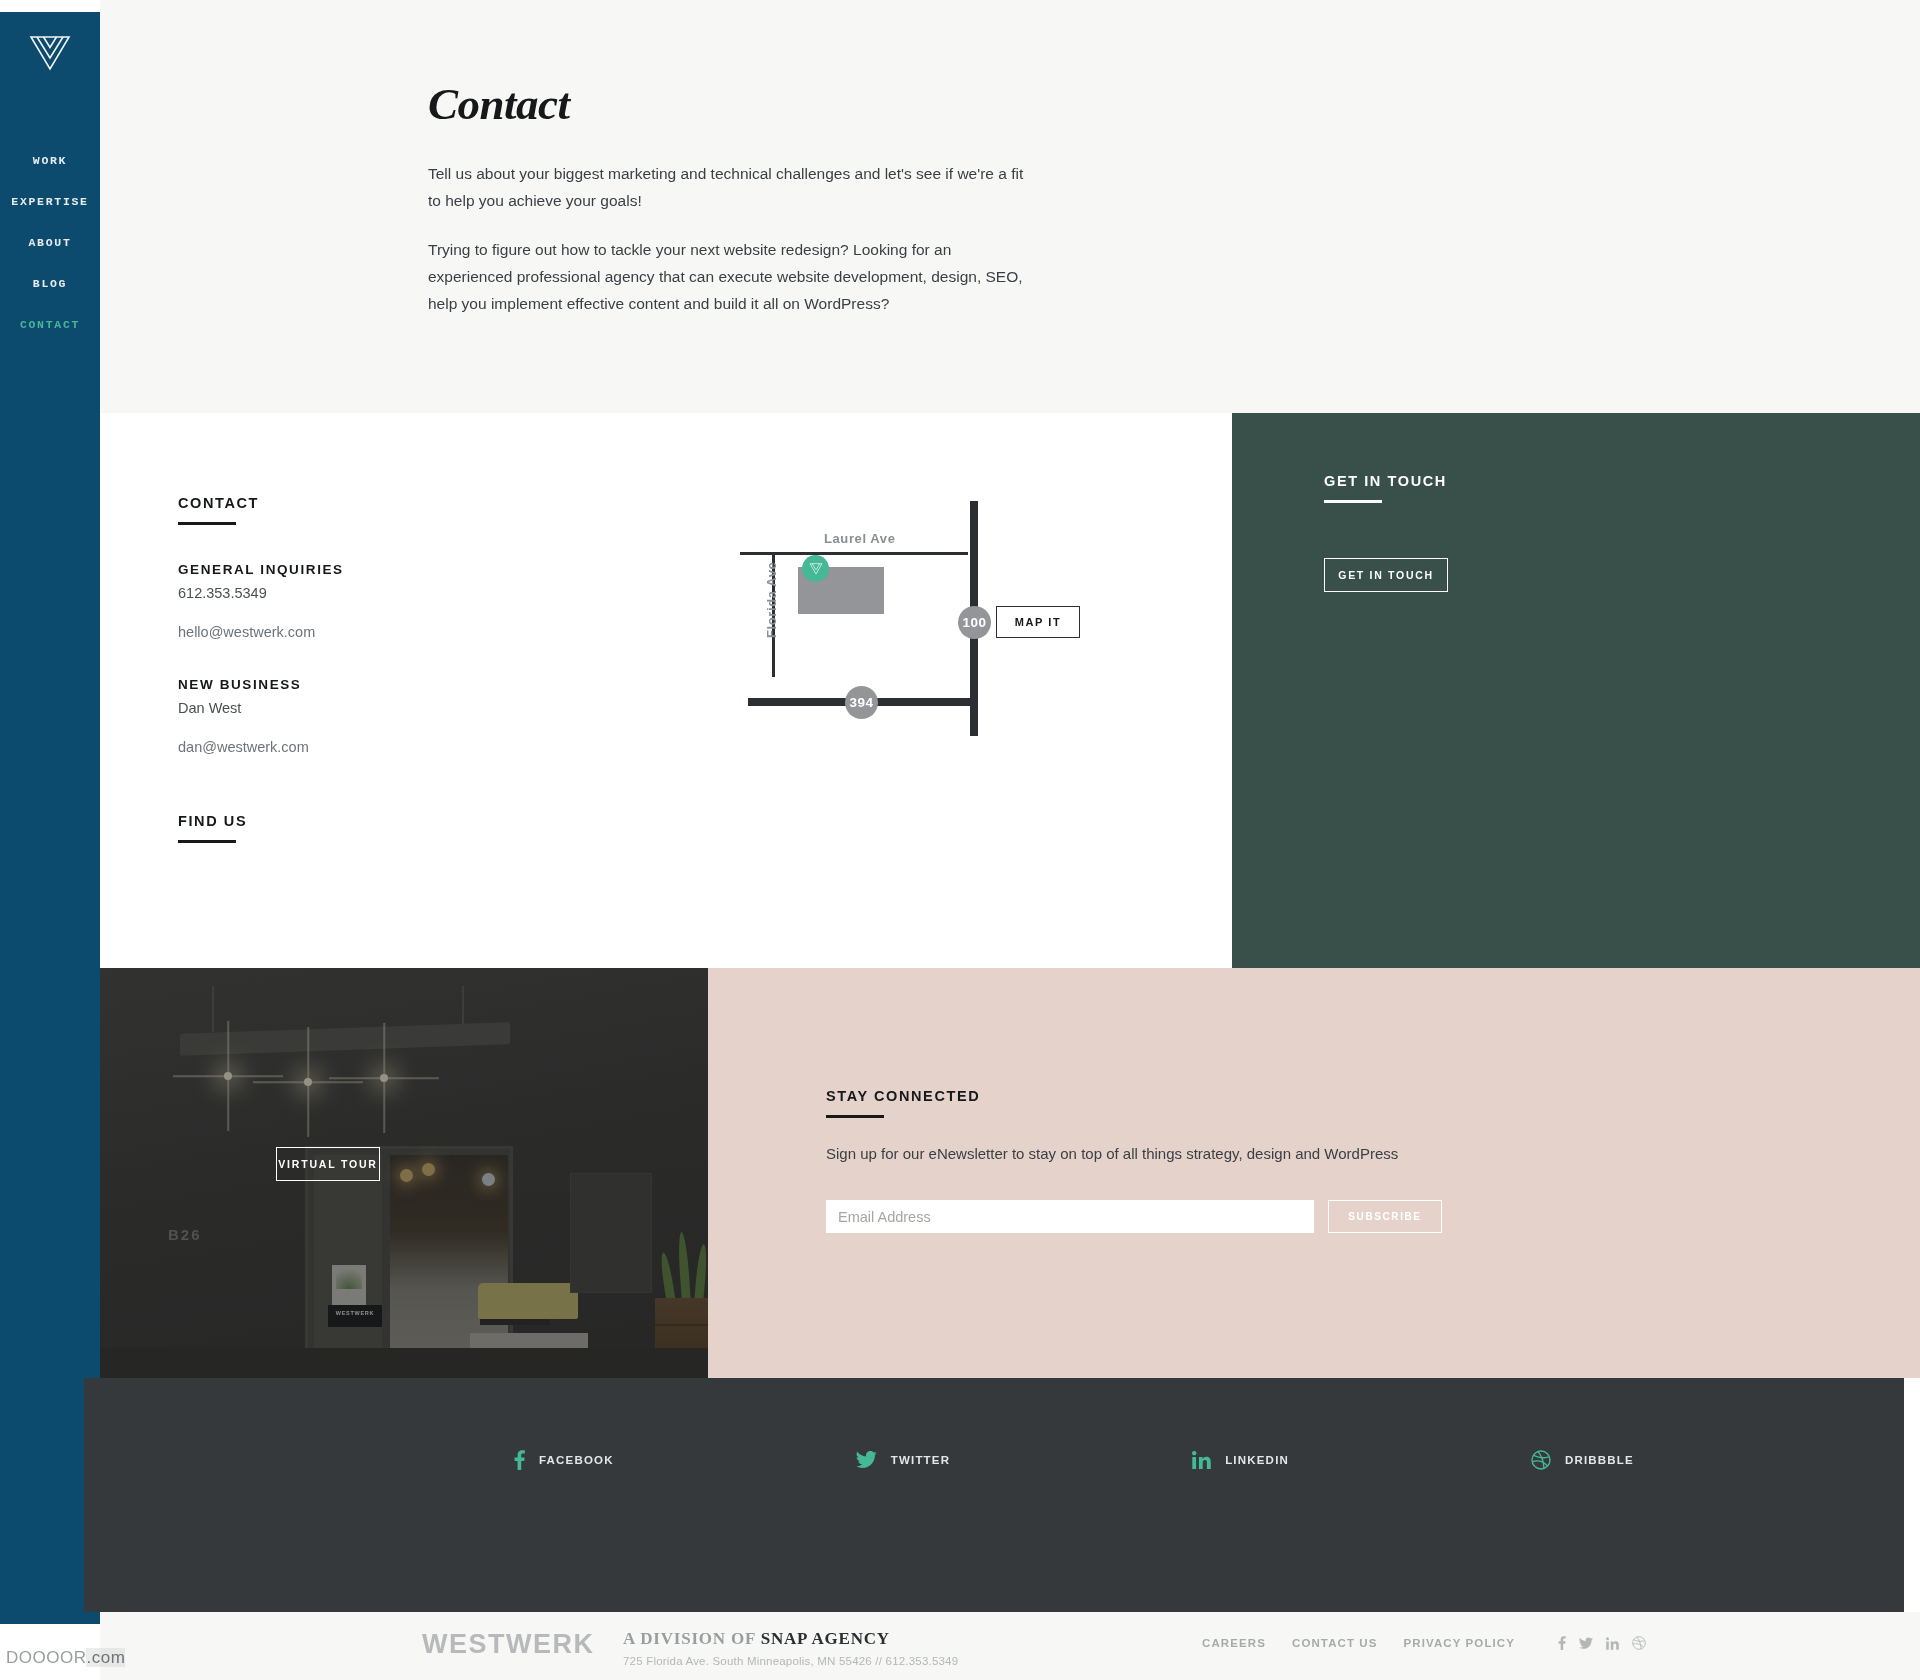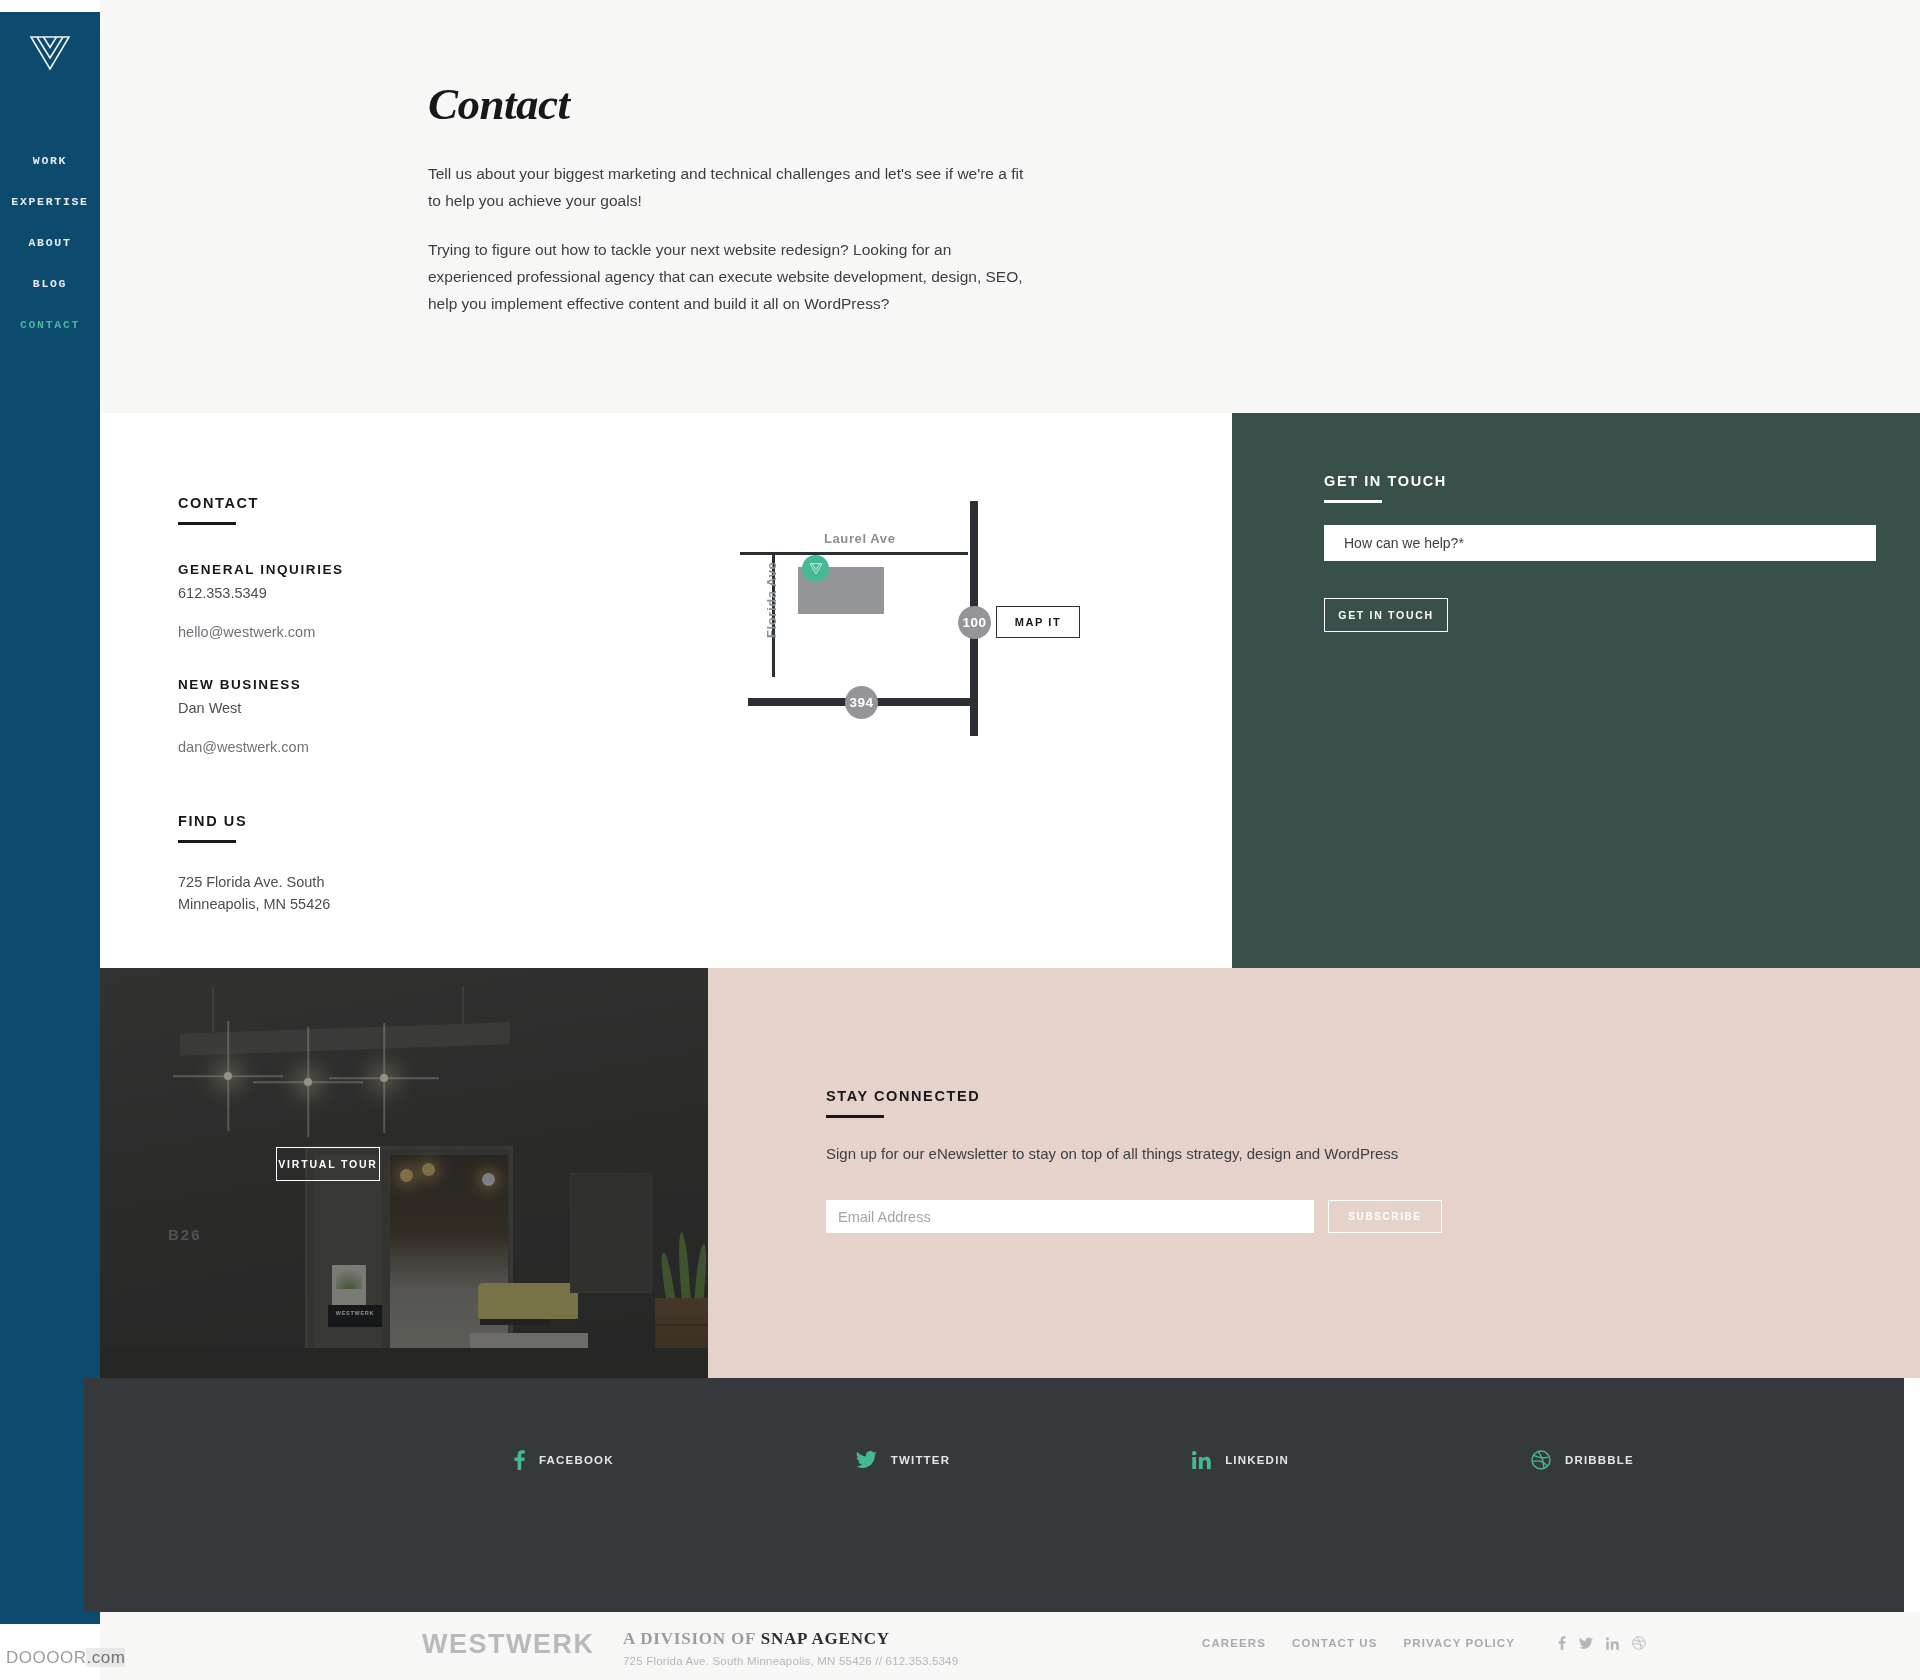--- a/index.html
+++ b/index.html
@@ -296,24 +296,20 @@
       <div class="sub-val">612.353.5349</div>
       <div class="sub-link">hello@westwerk.com</div>
 
       <div class="sub-label">NEW BUSINESS</div>
       <div class="sub-val">Dan West</div>
       <div class="sub-link">dan@westwerk.com</div>
 
       <div class="find-us-wrap">
         <div class="blk-title">FIND US</div>
         <div class="blk-rule"></div>
-        <div class="addr">
-          <div>725 Florida Ave. South</div>
-          <div>Minneapolis, MN 55426</div>
-        </div>
       </div>
     </div>
 
     <div class="map">
 
       <div class="road-h" style="left:0px; top:59px; width:228px; height:3px;"></div>
       <div class="street-label" style="left:84px; top:38px;">Laurel Ave</div>
 
       <div class="road-v" style="left:32px; top:59px; width:3px; height:125px;"></div>
       <div class="street-label street-v" style="left:24px; top:145px;">Florida Ave</div>
@@ -336,21 +332,20 @@
       <div class="hwy" style="left:105px; top:193px;">394</div>
 
       <div class="map-it-btn" style="left:256px; top:113px;">MAP IT</div>
     </div>
   </div>
 
   <div class="green-panel">
     <div class="gp-inner">
       <div class="gp-title">GET IN TOUCH</div>
       <div class="gp-rule"></div>
-      <input class="gp-input" type="text" placeholder="How can we help?*" style="">
       <br>
       <button class="gp-btn">GET IN TOUCH</button>
     </div>
   </div>
 
   <div class="photo">
     <div class="photo-scene">
       <div class="ph-wall"></div>
       <div class="ph-cord" style="left:112px; top:18px; height:46px;"></div>
       <div class="ph-cord" style="left:362px; top:18px; height:50px;"></div>

